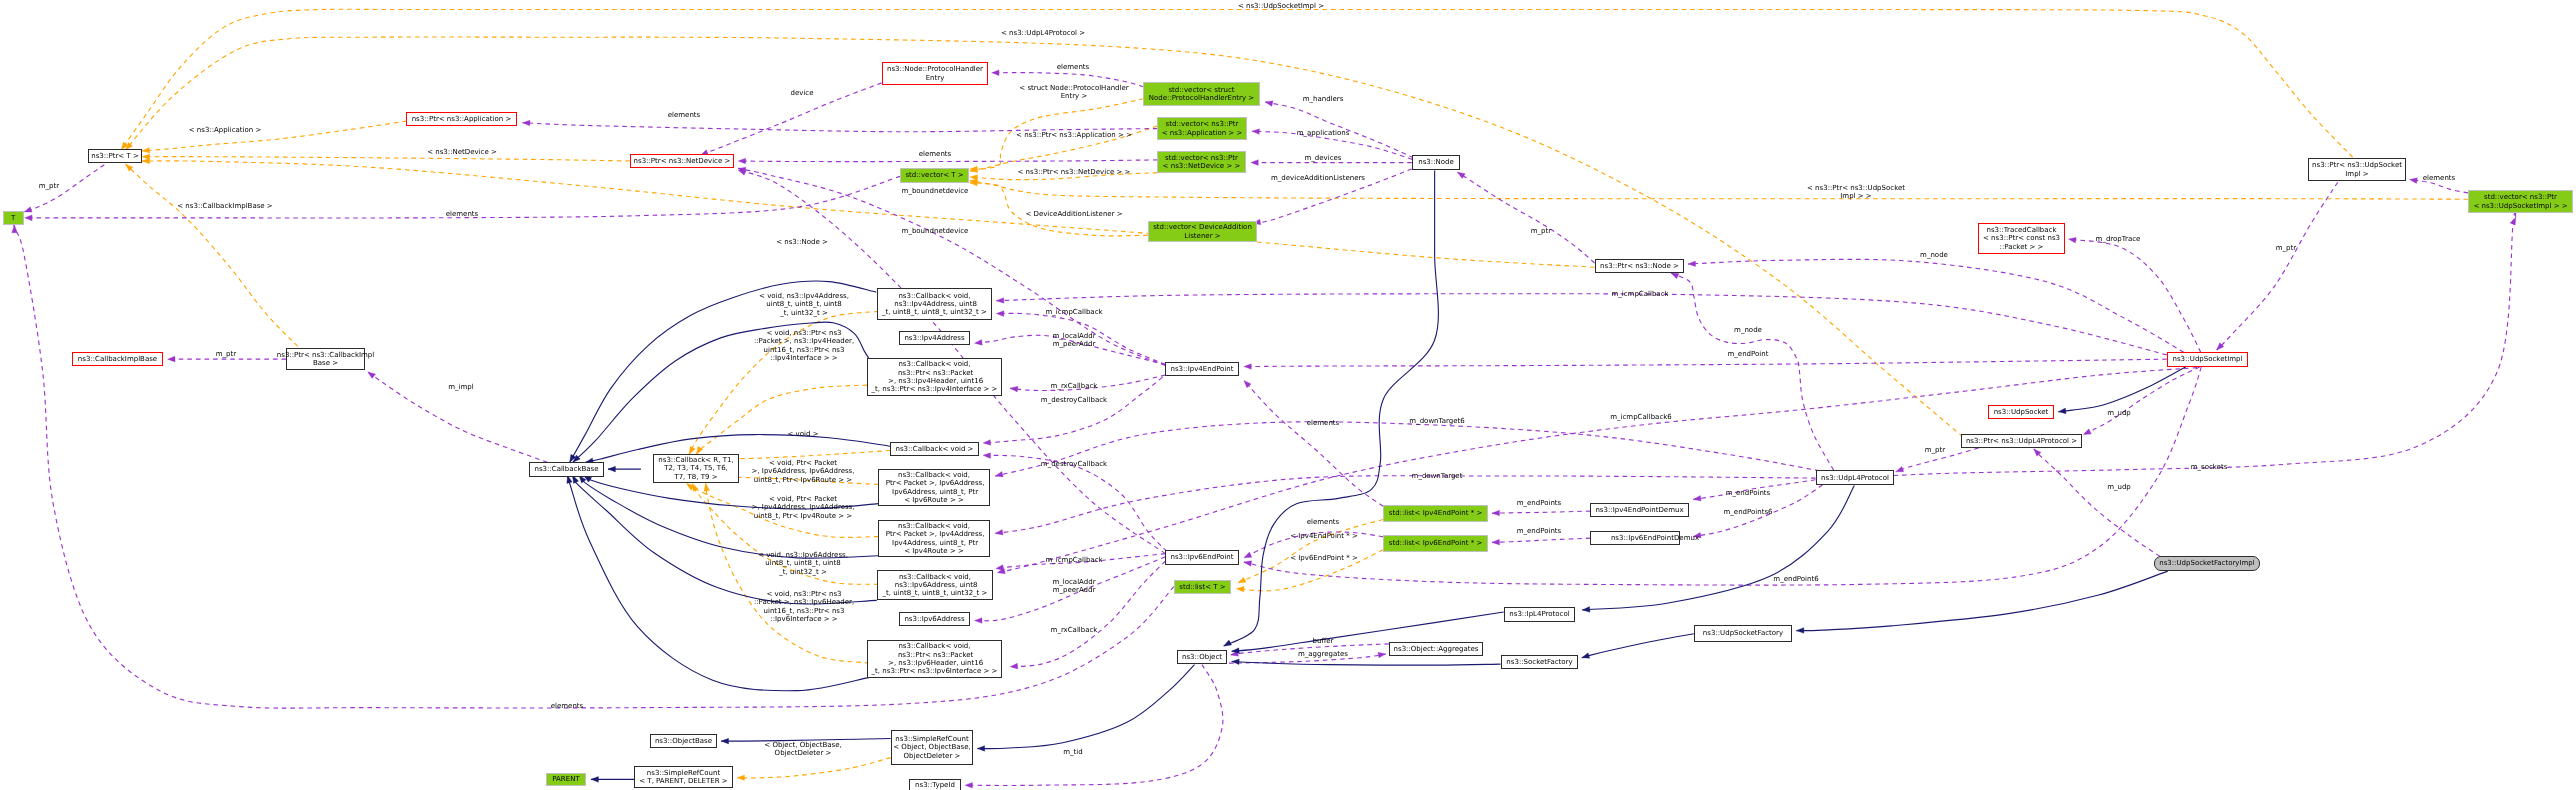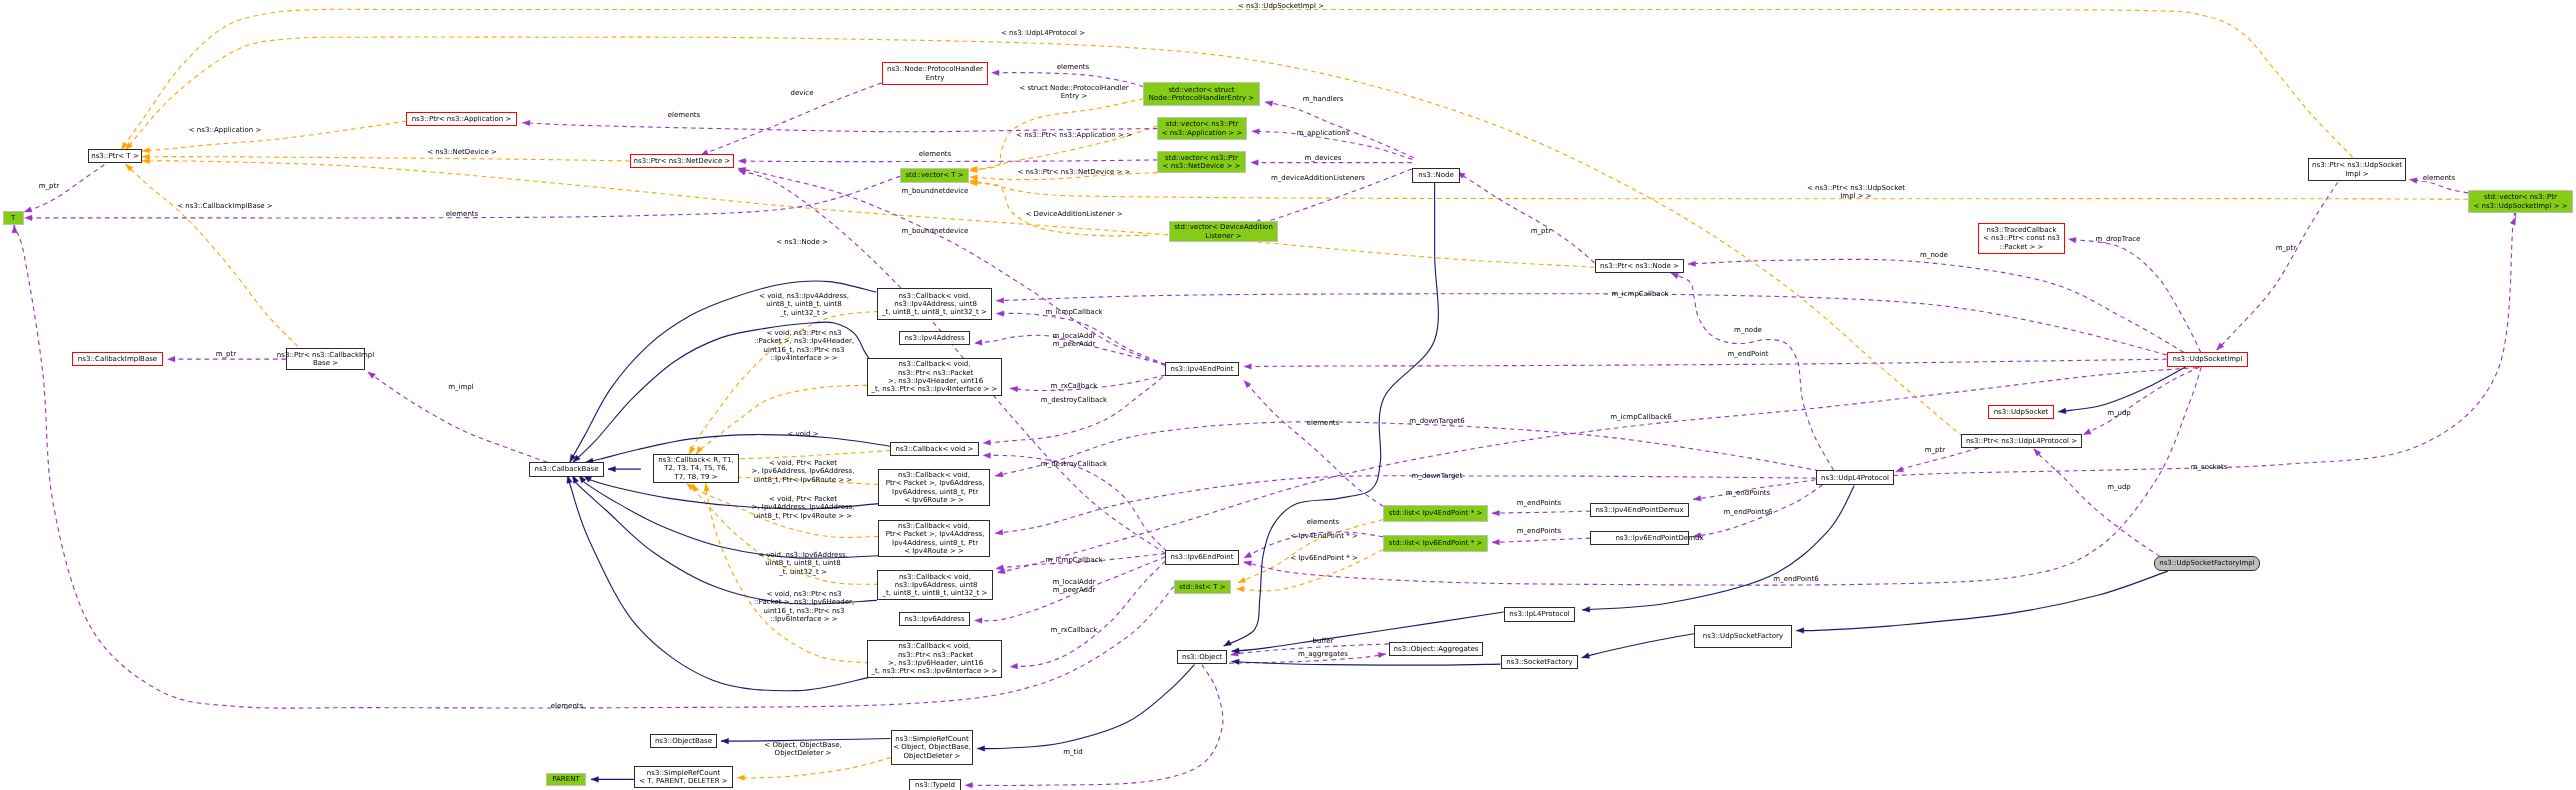--- a/index.html
+++ b/index.html
@@ -203,23 +203,23 @@
   <div class="node red" style="left:630px;top:154px;width:104px;height:14.3px;">ns3::Ptr&lt; ns3::NetDevice &gt;</div>
   <div class="node red" style="left:882px;top:62px;width:106px;height:23.4px;">ns3::Node::ProtocolHandler
 Entry</div>
   <div class="node stl" style="left:1143px;top:82px;width:117px;height:24px;">std::vector&lt; struct
 Node::ProtocolHandlerEntry &gt;</div>
   <div class="node stl" style="left:1157px;top:117px;width:90px;height:23px;">std::vector&lt; ns3::Ptr
 &lt; ns3::Application &gt; &gt;</div>
   <div class="node stl" style="left:1157px;top:151px;width:89px;height:22px;">std::vector&lt; ns3::Ptr
 &lt; ns3::NetDevice &gt; &gt;</div>
   <div class="node stl" style="left:900px;top:168px;width:69px;height:15px;">std::vector&lt; T &gt;</div>
-  <div class="node stl" style="left:1148px;top:221px;width:109px;height:21px;margin-left:21px;">std::vector&lt; DeviceAddition
+  <div class="node stl" style="left:1148px;top:221px;width:109px;height:21px;">std::vector&lt; DeviceAddition
 Listener &gt;</div>
-  <div class="node std" style="left:1412px;top:168px;width:48px;height:15px;">ns3::Node</div>
+  <div class="node std" style="left:1412px;top:155px;width:48px;height:15px;">ns3::Node</div>
   <div class="node std" style="left:2308px;top:158px;width:98px;height:23.4px;">ns3::Ptr&lt; ns3::UdpSocket
 Impl &gt;</div>
   <div class="node stl" style="left:2468px;top:190px;width:105px;height:23.4px;">std::vector&lt; ns3::Ptr
 &lt; ns3::UdpSocketImpl &gt; &gt;</div>
   <div class="node stl" style="left:2.7px;top:211px;width:21px;height:14.3px;">T</div>
   <div class="node red" style="left:72px;top:352px;width:91px;height:14px;">ns3::CallbackImplBase</div>
   <div class="node std" style="left:286px;top:348px;width:79px;height:22px;">ns3::Ptr&lt; ns3::CallbackImpl
 Base &gt;</div>
   <div class="node std" style="left:877px;top:288px;width:115px;height:32px;">ns3::Callback&lt; void,
  ns3::Ipv4Address, uint8
@@ -254,30 +254,30 @@
   <div class="node std" style="left:899px;top:612px;width:71px;height:14px;">ns3::Ipv6Address</div>
   <div class="node std" style="left:867px;top:640px;width:135px;height:38px;">ns3::Callback&lt; void,
  ns3::Ptr&lt; ns3::Packet
  &gt;, ns3::Ipv6Header, uint16
 _t, ns3::Ptr&lt; ns3::Ipv6Interface &gt; &gt;</div>
   <div class="node std" style="left:1165px;top:550px;width:74px;height:15px;">ns3::Ipv6EndPoint</div>
   <div class="node stl" style="left:1174px;top:580px;width:57px;height:14px;">std::list&lt; T &gt;</div>
   <div class="node stl" style="left:1383px;top:505px;width:105px;height:16.5px;">std::list&lt; Ipv4EndPoint * &gt;</div>
   <div class="node stl" style="left:1383px;top:535px;width:105px;height:16.5px;">std::list&lt; Ipv6EndPoint * &gt;</div>
   <div class="node std" style="left:1590px;top:503px;width:99px;height:14.3px;">ns3::Ipv4EndPointDemux</div>
-  <div class="node std" style="left:1590px;top:531px;width:99px;height:14.3px;padding-left:40px;">ns3::Ipv6EndPointDemux</div>
+  <div class="node std" style="left:1590px;top:531px;width:90px;height:14.3px;padding-left:40px;">ns3::Ipv6EndPointDemux</div>
   <div class="node std" style="left:1816px;top:470px;width:78px;height:15.4px;">ns3::UdpL4Protocol</div>
   <div class="node red" style="left:1988px;top:405px;width:66px;height:14.3px;">ns3::UdpSocket</div>
   <div class="node std" style="left:1961px;top:434px;width:121px;height:14px;">ns3::Ptr&lt; ns3::UdpL4Protocol &gt;</div>
   <div class="node cur" style="left:2154px;top:556px;width:106px;height:15px;border-radius:7px;">ns3::UdpSocketFactoryImpl</div>
   <div class="node std" style="left:1504px;top:607px;width:71px;height:15px;">ns3::IpL4Protocol</div>
   <div class="node std" style="left:1177px;top:650px;width:50px;height:14.3px;">ns3::Object</div>
   <div class="node std" style="left:1389px;top:642px;width:94px;height:14px;">ns3::Object::Aggregates</div>
   <div class="node std" style="left:1501px;top:655px;width:77px;height:14.3px;">ns3::SocketFactory</div>
-  <div class="node std" style="left:1694px;top:625px;width:98px;height:23px;">ns3::UdpSocketFactory</div>
+  <div class="node std" style="left:1694px;top:625px;width:98px;height:17px;">ns3::UdpSocketFactory</div>
   <div class="node std" style="left:650px;top:734px;width:67px;height:14px;">ns3::ObjectBase</div>
   <div class="node std" style="left:891px;top:730px;width:82px;height:35px;">ns3::SimpleRefCount
 &lt; Object, ObjectBase,
 ObjectDeleter &gt;</div>
   <div class="node std" style="left:634px;top:766px;width:99px;height:22px;">ns3::SimpleRefCount
 &lt; T, PARENT, DELETER &gt;</div>
   <div class="node stl" style="left:546px;top:773px;width:40px;height:12.8px;">PARENT</div>
   <div class="node std" style="left:909px;top:779px;width:52px;height:11.7px;">ns3::TypeId</div>
   <div class="elabel" style="left:1281px;top:5.8px;">&lt; ns3::UdpSocketImpl &gt;</div>
   <div class="elabel" style="left:1043px;top:33px;">&lt; ns3::UdpL4Protocol &gt;</div>

